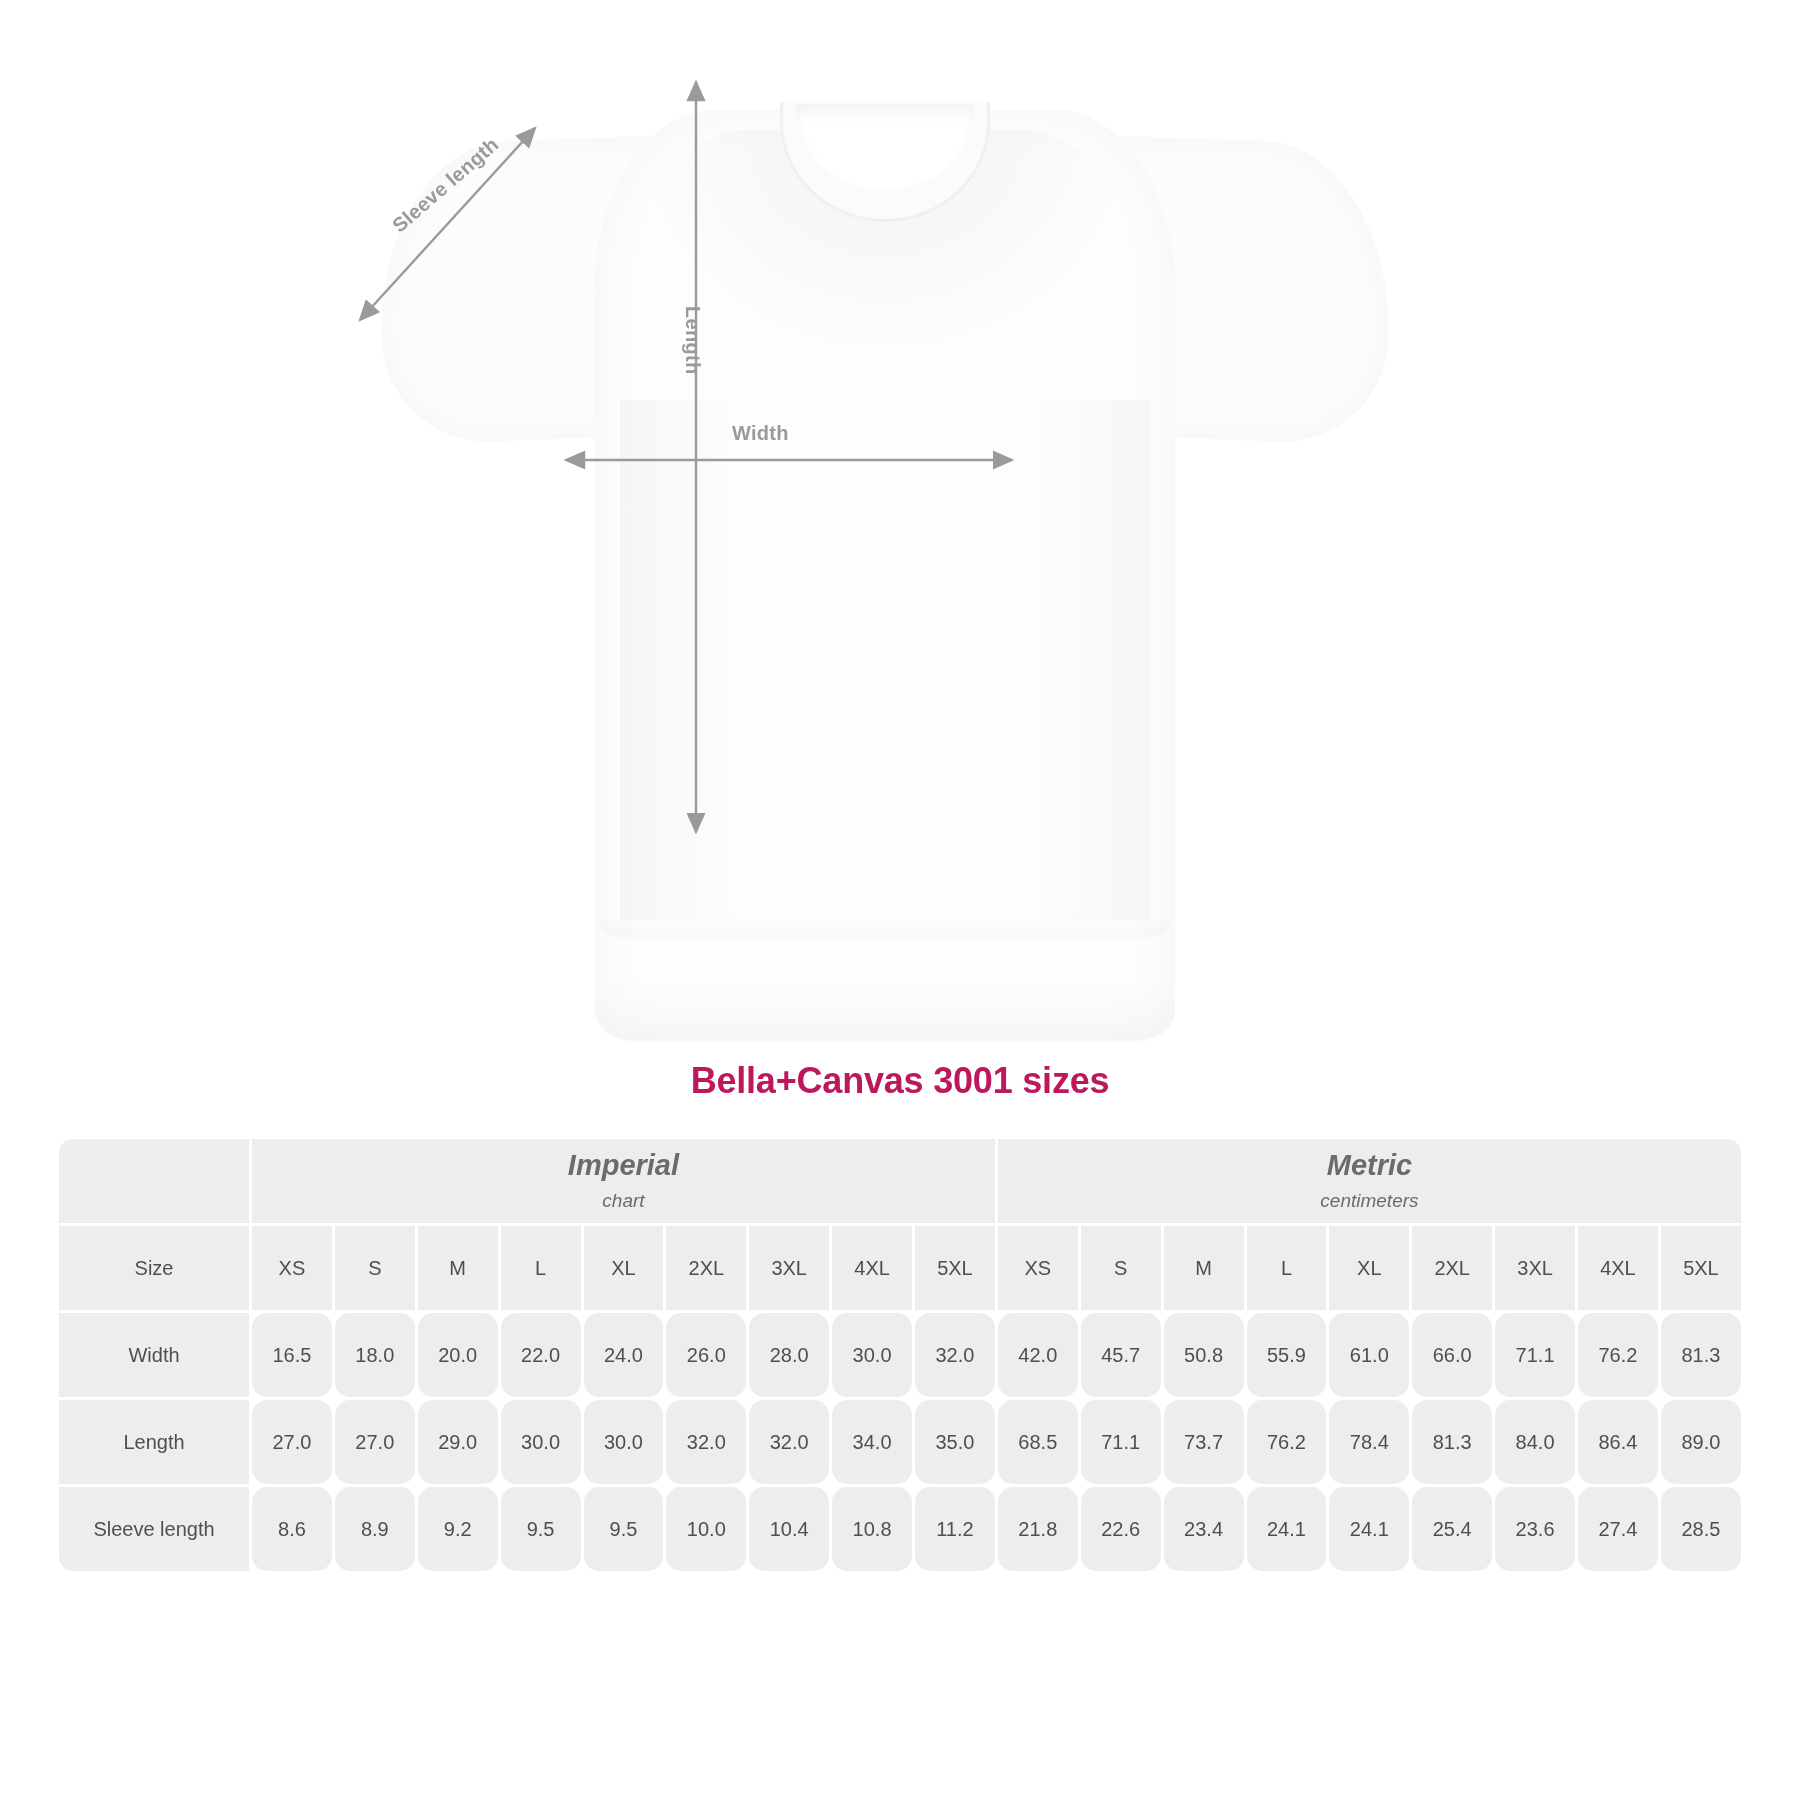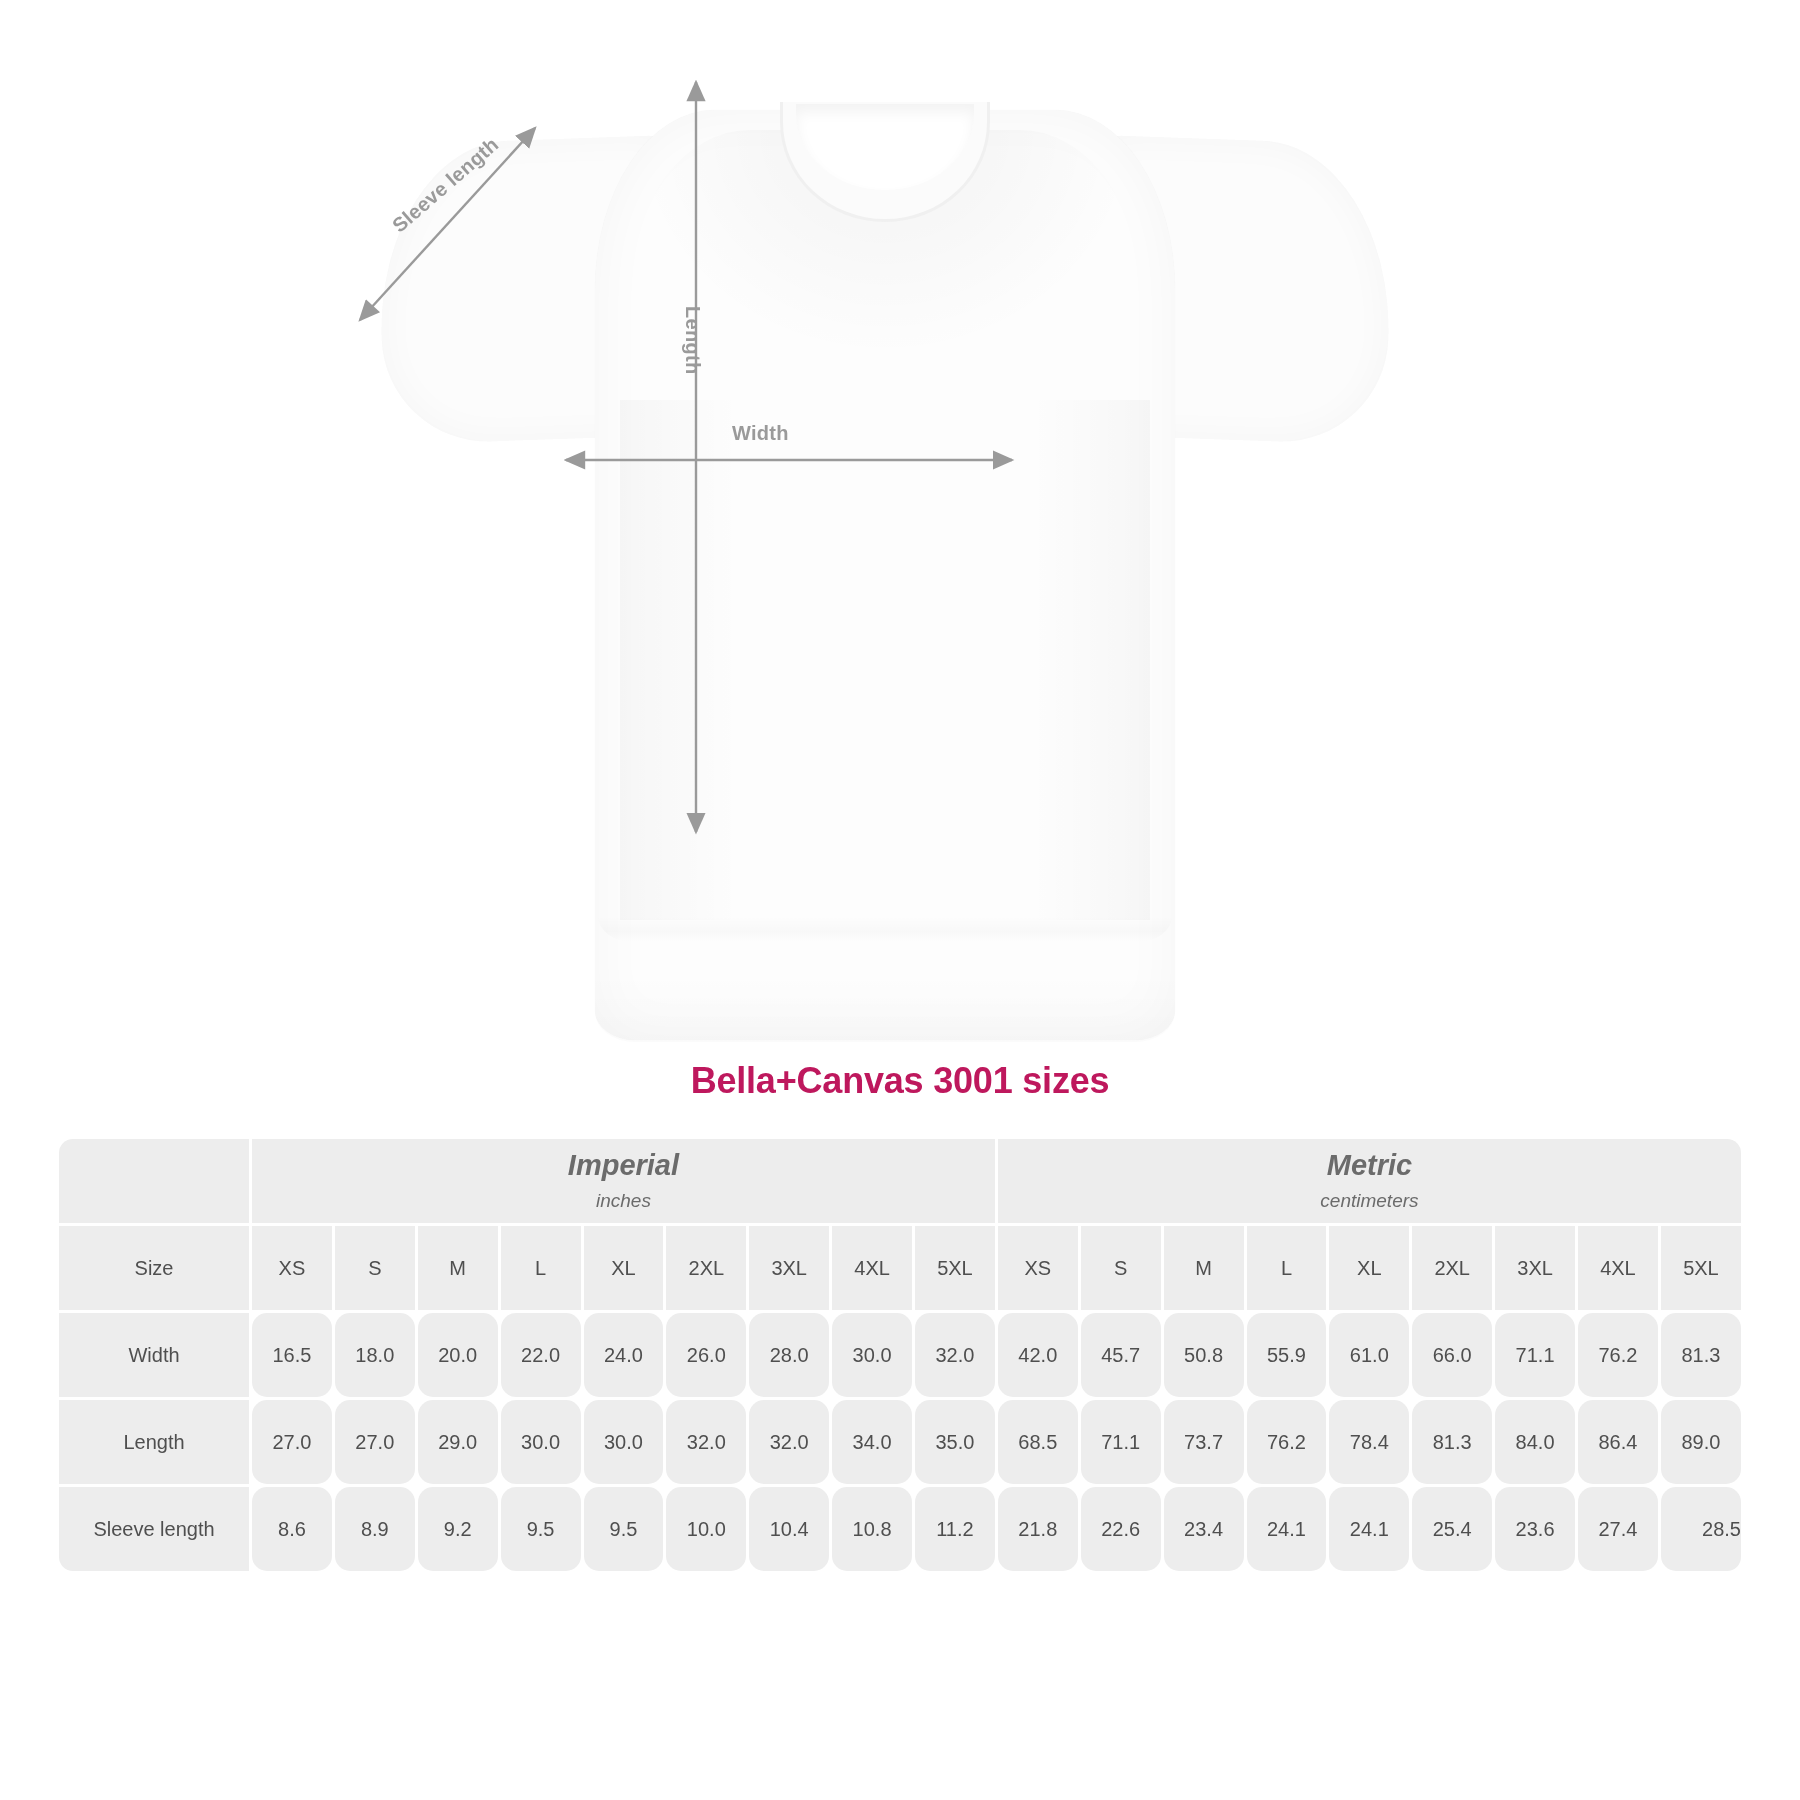--- a/index.html
+++ b/index.html
@@ -227,21 +227,21 @@
     font-weight: bold;
     color: #4a4a4a;
     font-size: 21px;
   }
   .cell { color: #4f4f4f; font-size: 20.5px; border-radius: 15px; }
   .corner { background: #ededed; }
   
   table.size tr:first-child td:first-child { border-top-left-radius: 14px; }
   table.size tr:first-child td:last-child { border-top-right-radius: 14px; }
   table.size tr:last-child td:first-child { border-bottom-left-radius: 14px; }
-  table.size tr:last-child td:last-child { border-bottom-right-radius: 14px; text-align: right; }
+  table.size tr:last-child td:last-child { border-bottom-right-radius: 14px; }
 </style>
 </head>
 <body>
 
 <div class="page">
 
   <div class="illustration">
     <div class="shirt-wrap">
 
       <div class="sleeve left"></div>
@@ -283,21 +283,21 @@
   </div>
 
   <div class="table-wrap">
     <table class="size">
       <tbody id="table-body">
 
       <tr>
             <td class="corner unit-head"></td>
             <td class="unit-head" colspan="9">
               <div class="u-name">Imperial</div>
-              <div class="u-sub">inches</div>
+              <div class="u-sub">chart</div>
             </td>
             <td class="unit-head" colspan="9">
               <div class="u-name">Metric</div>
               <div class="u-sub">centimeters</div>
             </td>
           </tr>
           <tr>
             <td class="rowhead">Size</td>
             <td class="colhead">XS</td>
             <td class="colhead">S</td>

